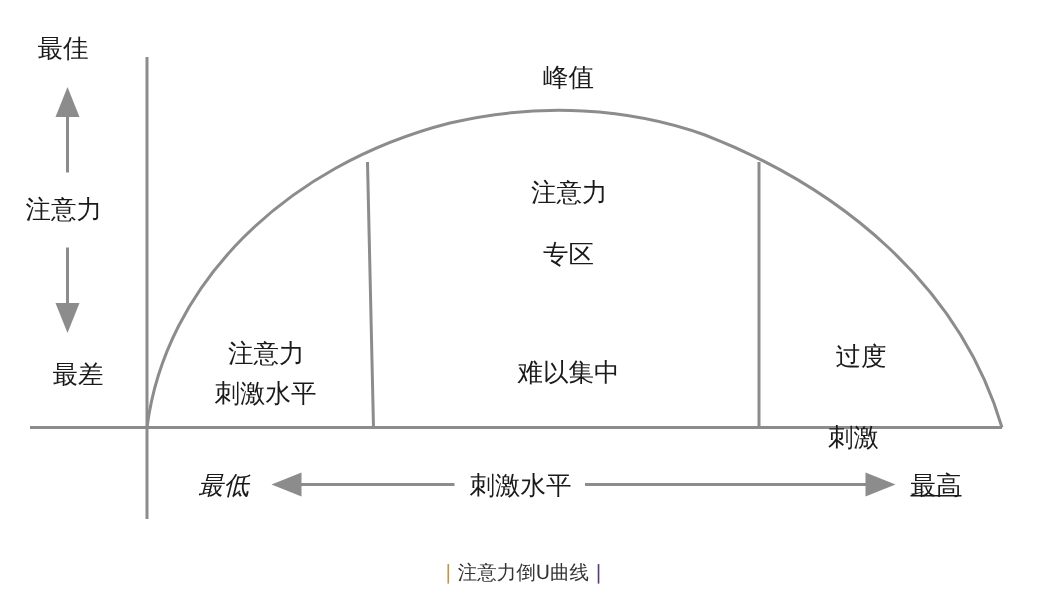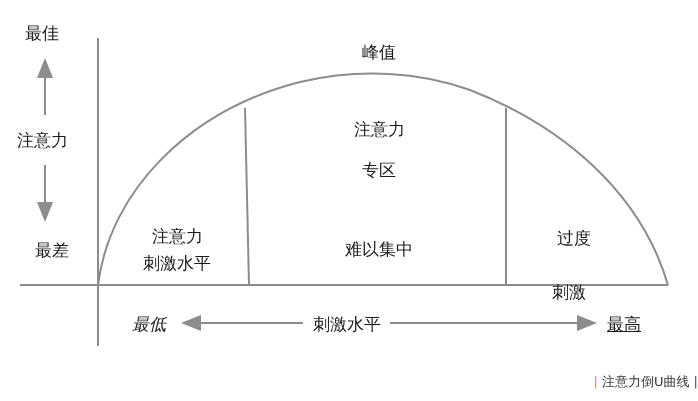--- a/index.html
+++ b/index.html
@@ -1,20 +1,20 @@
 <!DOCTYPE html>
 <html><head>
 <meta charset="utf-8">
 <style>
   html, body { margin: 0; padding: 0; background: #ffffff; }
   body { width: 698px; height: 401px; position: relative; overflow: hidden;
          font-family: "DejaVu Sans", "Liberation Sans", sans-serif; color: #1a1a1a; }
   .diagram { position: absolute; left: 0; top: 0; width: 641px; height: 401px; }
   .lbl { position: absolute; font-size: 17px; line-height: 22px; text-align: center; white-space: nowrap; color: #1a1a1a; }
-  .caption { position: absolute; left: 0; width: 698px; top: 373px; text-align: right; font-size: 13px; color: #333; }
+  .caption { position: absolute; left: 0; width: 698px; top: 373px; text-align: center; font-size: 13px; color: #333; }
   .caption .bar-l { color: #c0954a; }
   .caption .bar-r { color: #5a3a7a; }
 </style>
 </head>
 <body>
 
 <div class="diagram">
   <svg width="698" height="401" viewBox="0 0 698 401">
 
     <line x1="98" y1="38" x2="98" y2="346" stroke="#8c8c8c" stroke-width="2"></line>

